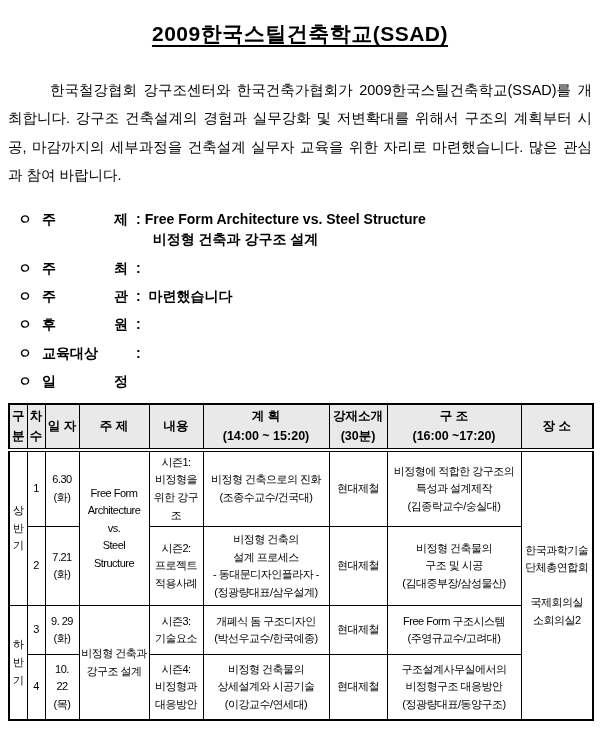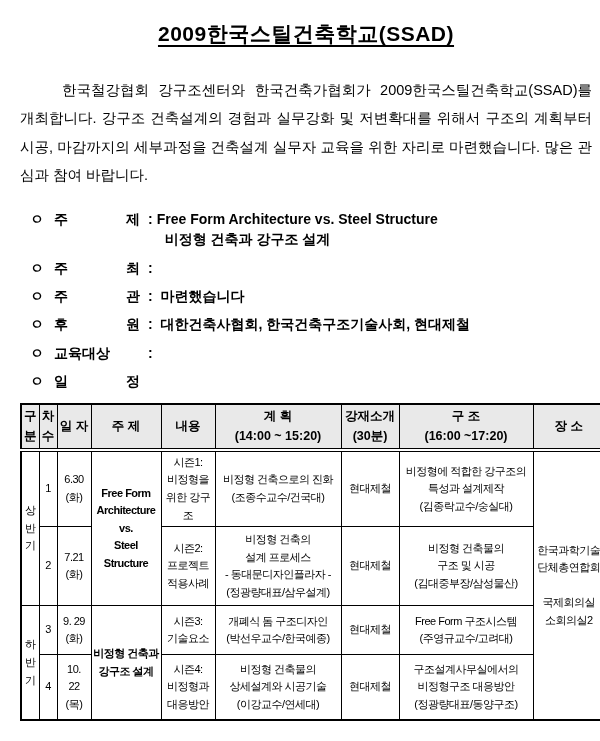--- a/index.html
+++ b/index.html
@@ -1,20 +1,20 @@
 <!DOCTYPE html>
 <html style="--link-color: #0000dd; --header-bg: #e9e9e9;"><head>
 <meta charset="utf-8">
 <style>
   html, body { margin:0; padding:0; background:#ffffff; color:#000; }
   body {
     width:600px; height:741px; overflow:hidden;
     font-family:"Liberation Sans","DejaVu Sans",sans-serif;
   }
-  .page { padding:16px 8px 0 20px; }
+  .page { padding:16px 8px 0 8px; }
 
   
   .doc-title {
     text-align:center; font-size:21px; font-weight:bold;
     letter-spacing:0.5px; margin:4px 0 28px 0;
   }
   .doc-title span { text-decoration:underline; text-underline-offset:4px; }
 
   
   .intro {
@@ -45,21 +45,21 @@
     text-align:center; vertical-align:middle;
     white-space:pre-line; overflow:hidden;
   }
   table.schedule th {
     background:var(--header-bg,#e9e9e9);
     font-size:12.5px; font-weight:bold; line-height:1.55;
     border-bottom:4px double #000;
   }
   table.schedule td { font-size:11px; line-height:1.6; letter-spacing:-0.5px; }
   td.group-cell { font-size:13px; line-height:1.5; letter-spacing:0; }
-  td.topic-cell { font-weight:bold; font-size:11.5px; }
+  td.topic-cell { font-weight:normal; font-size:11.5px; }
   .r1 td { height:52px; } .r2 td { height:74px; } .r3 td { height:44px; } .r4 td { height:60px;margin-left:17px; }
 
   
   .note-registration {
     font-size:14px; font-weight:600; line-height:1.8;
     text-align:justify; margin:16px 0 0 0;
   }
 </style>
 </head>
 <body>
@@ -92,21 +92,20 @@
       <span class="info-marker">ㅇ</span>
       <span class="info-label">주 관</span>
       <span class="info-sep">: </span>
       <span class="info-values">마련했습니다</span>
     </div>
 
     <div class="info-item">
       <span class="info-marker">ㅇ</span>
       <span class="info-label">후 원</span>
       <span class="info-sep">: </span>
-      <span class="info-values">대한건축사협회, 한국건축구조기술사회, 현대제철</span>
     </div>
 
     <div class="info-item">
       <span class="info-marker">ㅇ</span>
       <span class="info-label">교육대상</span>
       <span class="info-sep">: </span>
     </div>
 
     <div class="info-item">
       <span class="info-marker">ㅇ</span>

